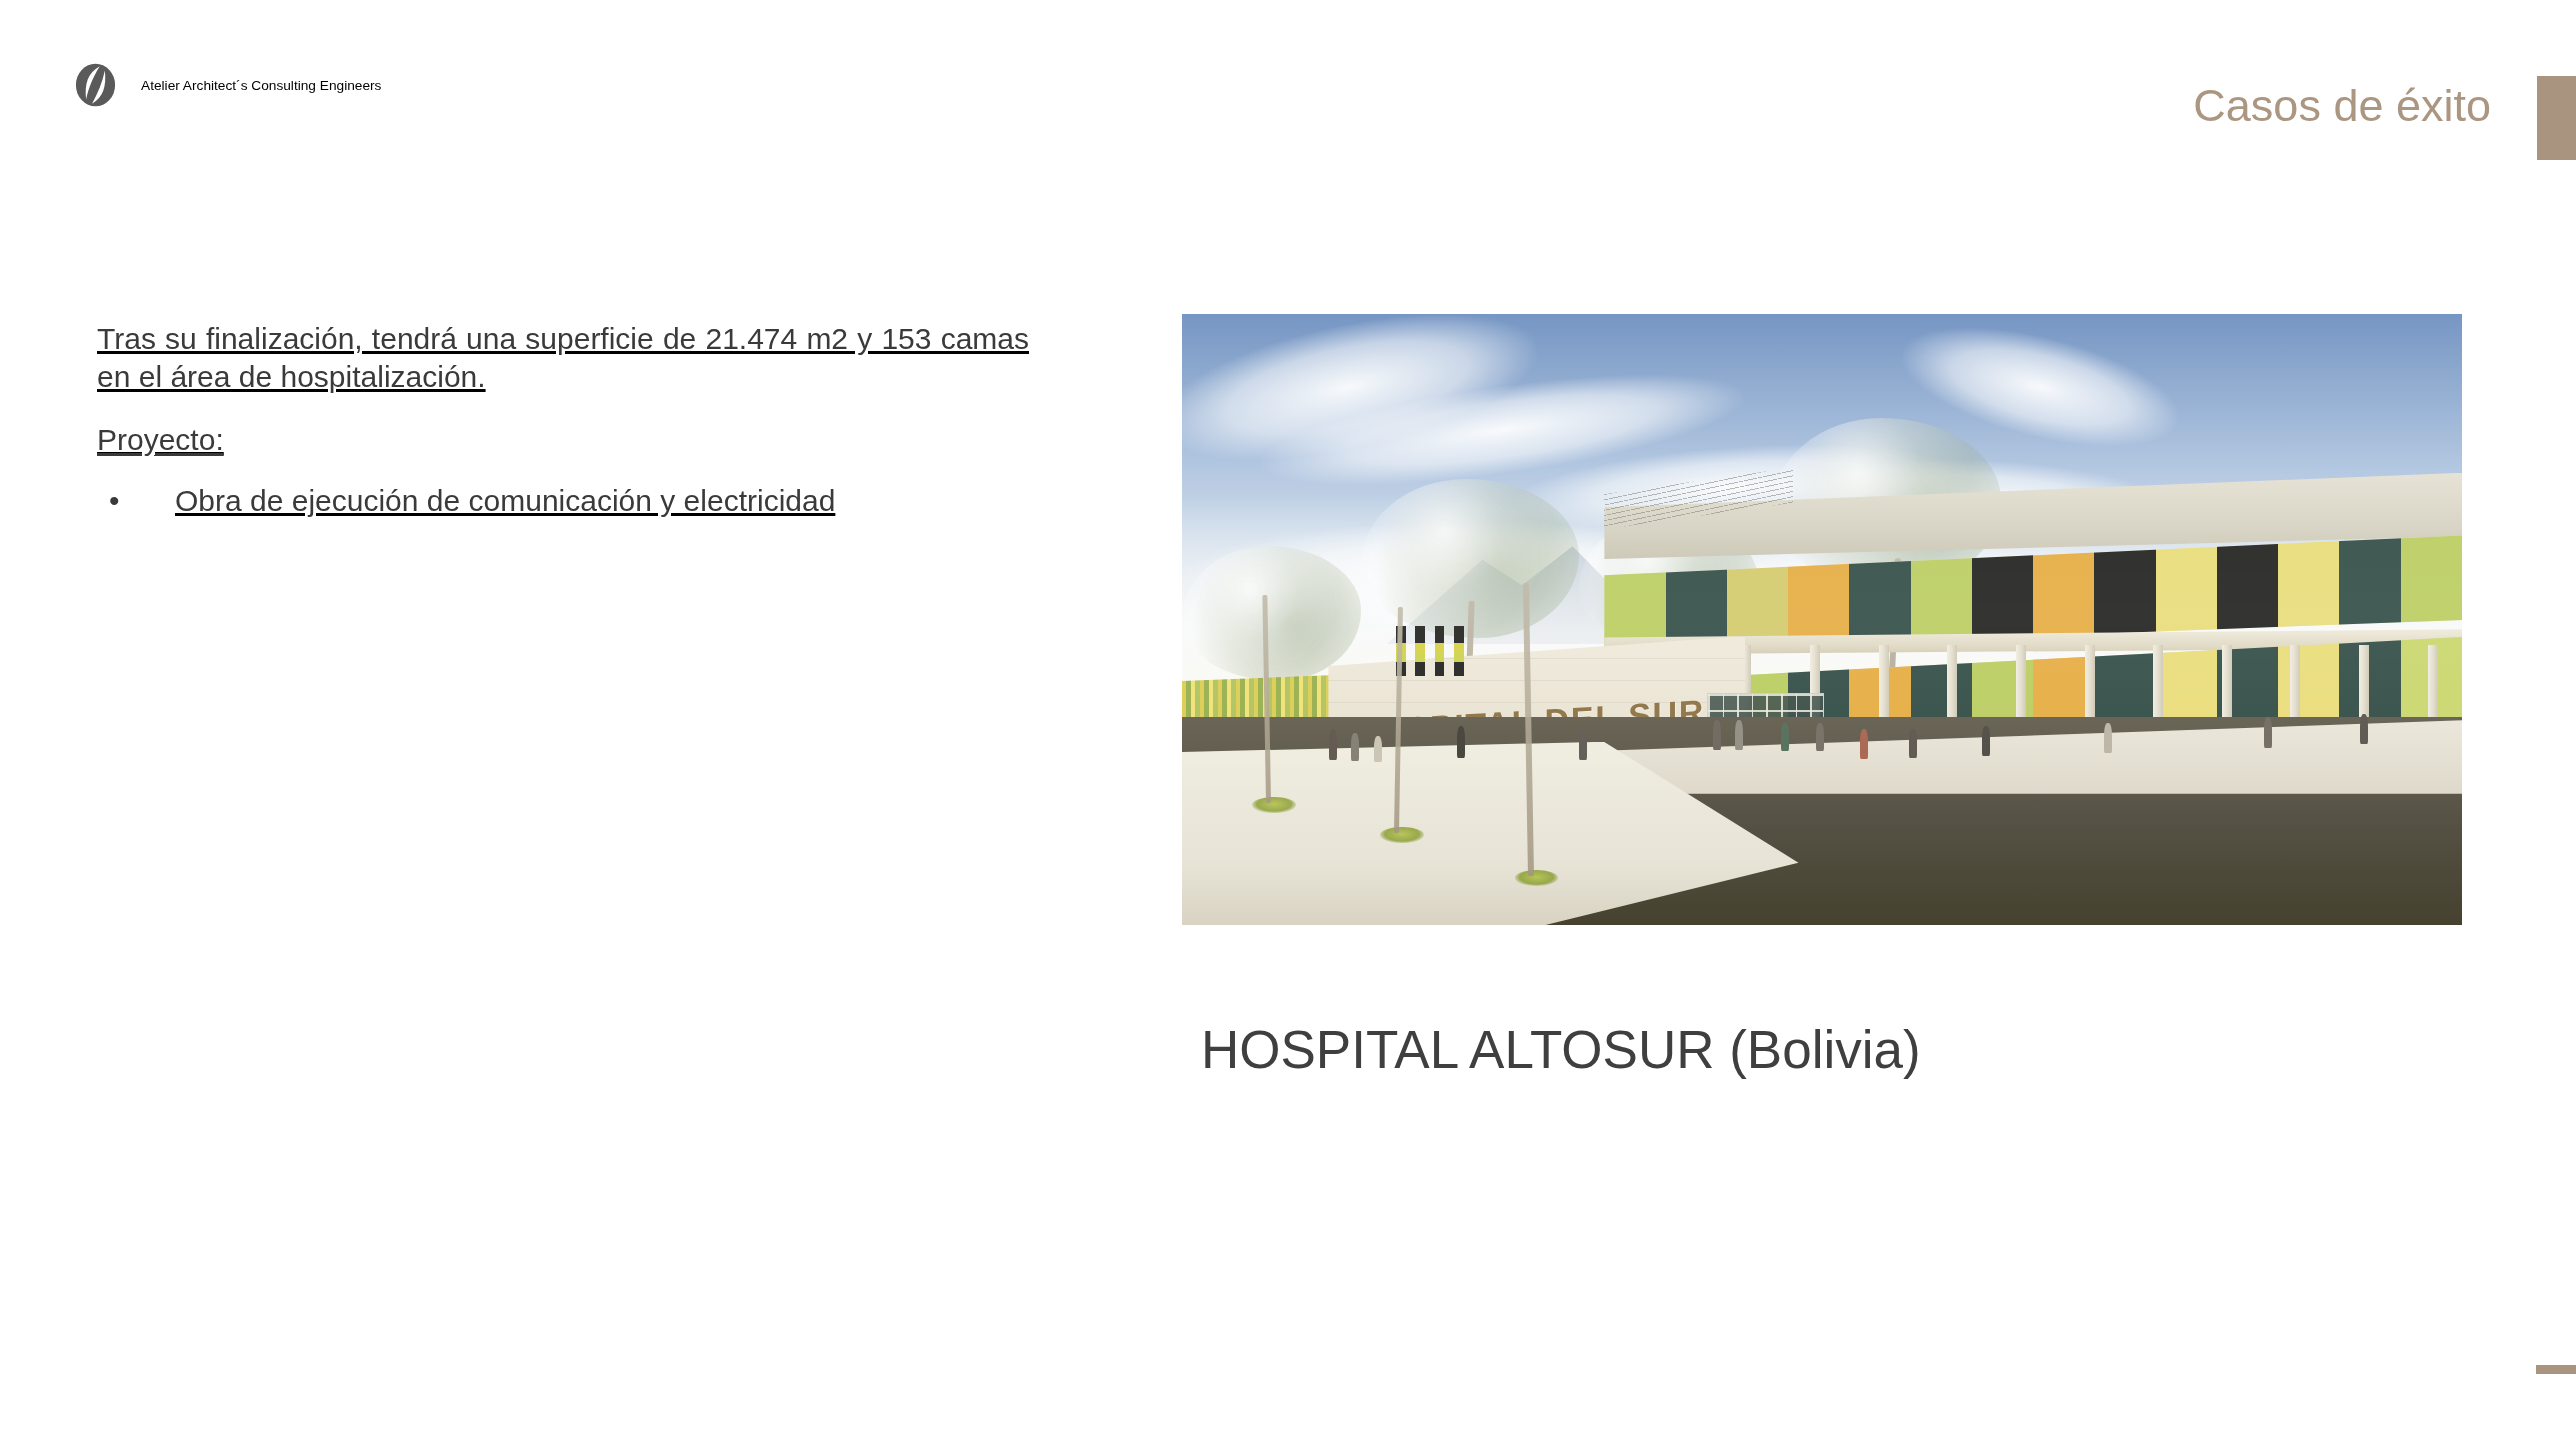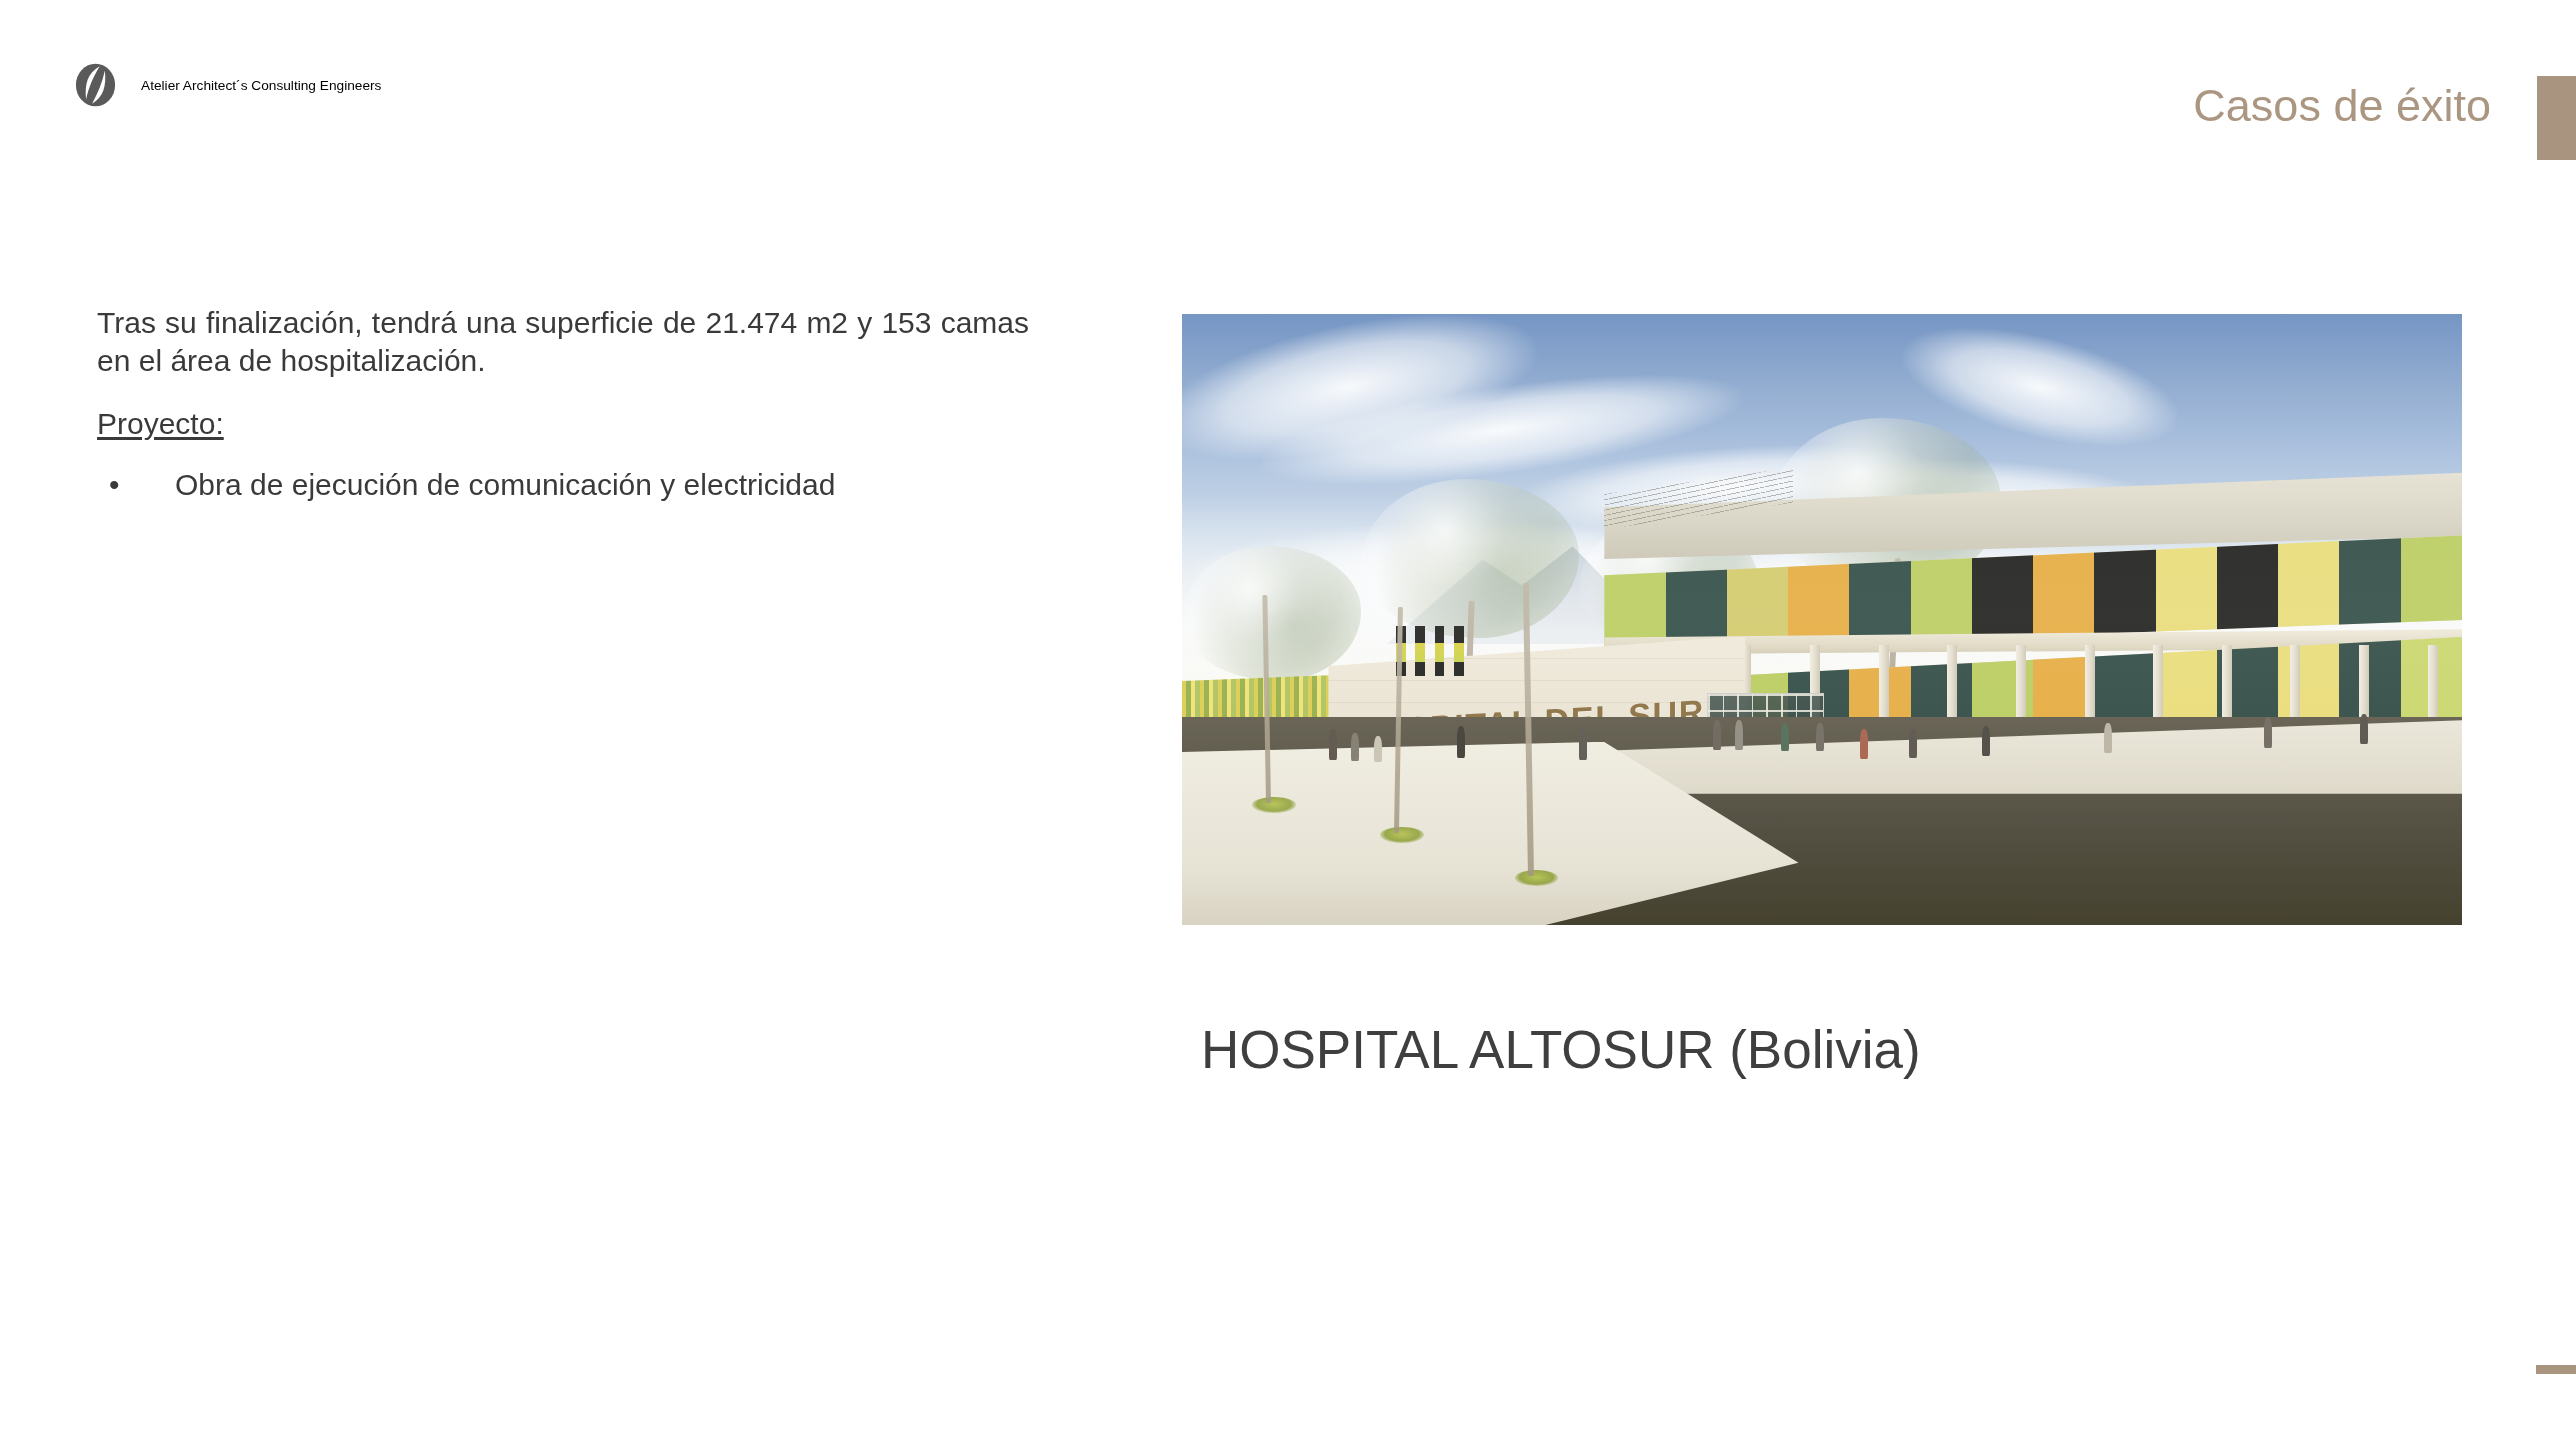--- a/index.html
+++ b/index.html
@@ -54,22 +54,23 @@
   #footer-accent-bar {
     position: absolute;
     left: 2536px; top: 1365px;
     width: 40px; height: 8.6px;
     background: #a9957f;
   }
 
   
   #content-text-column {
     position: absolute;
-    left: 97px; top: 304px;
+    left: 97px; top: 320px;
     width: 932px;
+    text-decoration: underline;
   }
   .body-paragraph {
     font-size: 30px;
     line-height: 1.26;
     color: #3a3a3a;
     text-align: justify;
     text-justify: inter-word;
     margin: 0 0 25px 0;
   }
   .body-paragraph.no-justify { text-align: left; }

